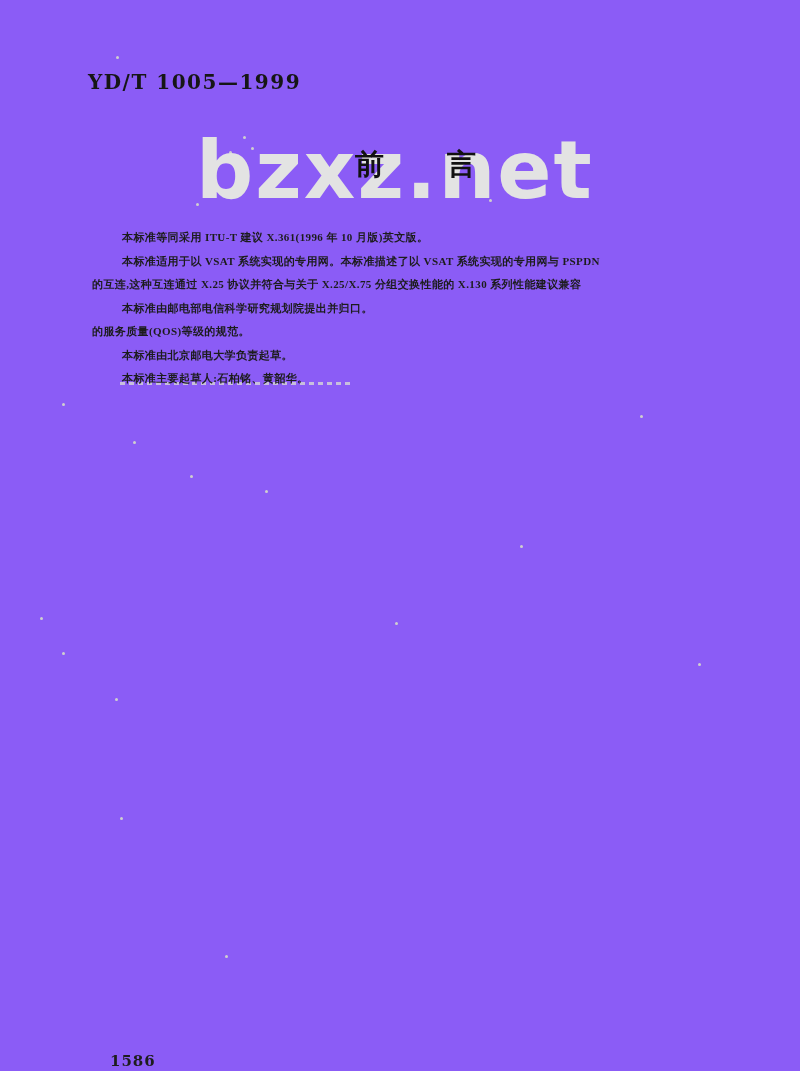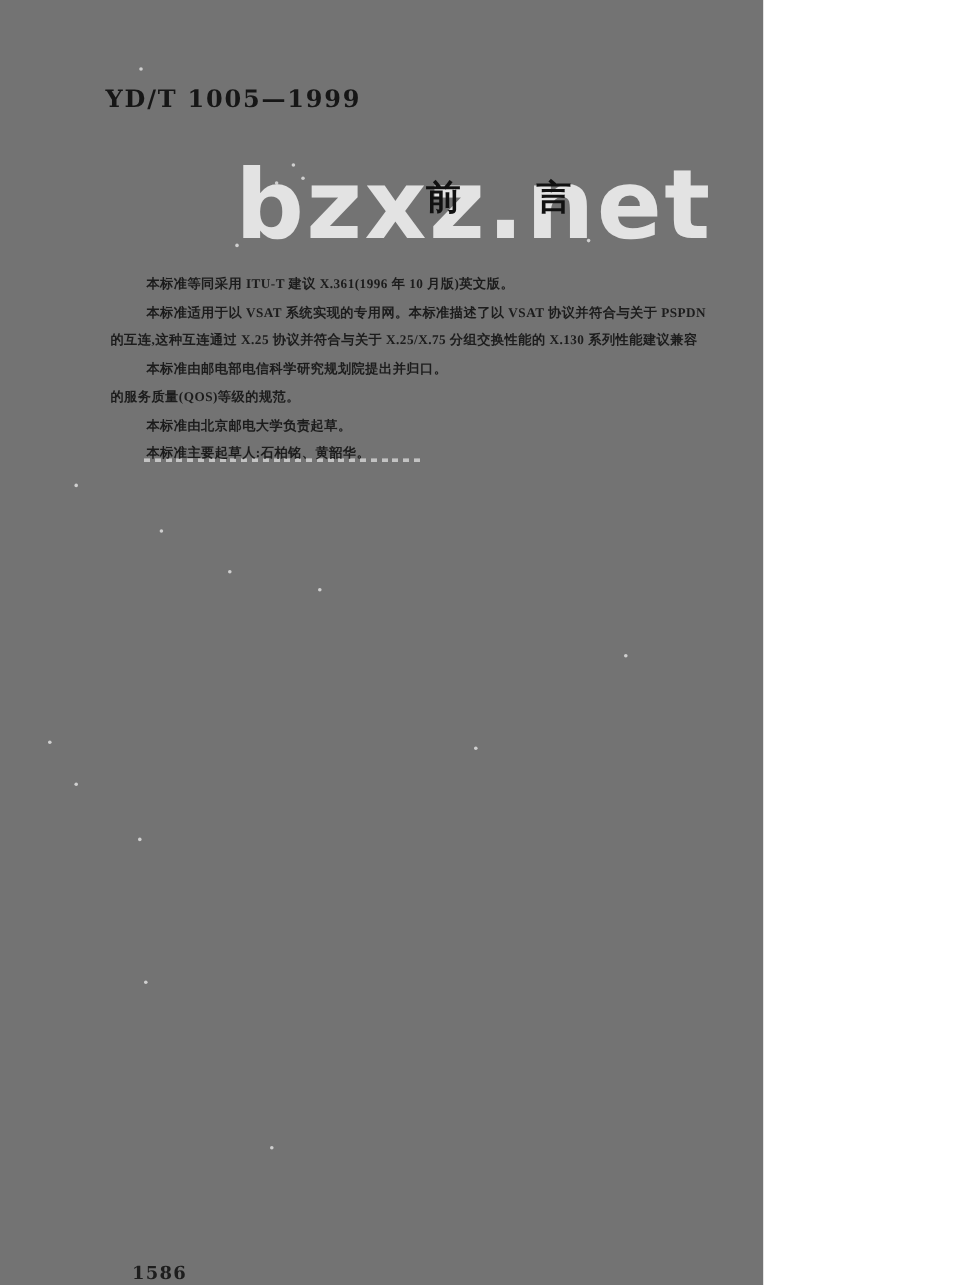--- a/index.html
+++ b/index.html
@@ -2,23 +2,23 @@
 <html><head>
 <meta charset="utf-8">
 <style>
   html, body {
     margin: 0;
     padding: 0;
     background: #ffffff;
   }
   .page {
     position: relative;
-    width: 636px;
+    width: 800px;
     height: 1071px;
-    background: #737373;
+    background: #8b5cf6;
     overflow: hidden;
     font-family: "Liberation Serif", serif;
     color: #1a1a1a;
   }
 
   
   .doc-code {
     position: absolute;
     left: 88px;
     top: 70px;
@@ -125,21 +125,21 @@
 <div class="page">
 
   <div class="doc-code">YD/T 1005—1999</div>
 
   <div class="watermark">bzxz.net</div>
 
   <h1 class="doc-title">前　言</h1>
 
   <div class="body-text">
     <div class="line indent">本标准等同采用 ITU-T 建议 X.361(1996 年 10 月版)英文版。</div>
-    <div class="line indent">本标准适用于以 VSAT 系统实现的专用网。本标准描述了以 VSAT 协议并符合与关于 PSPDN</div>
+    <div class="line indent">本标准适用于以 VSAT 系统实现的专用网。本标准描述了以 VSAT 系统实现的专用网与 PSPDN</div>
     <div class="line">的互连,这种互连通过 X.25 协议并符合与关于 X.25/X.75 分组交换性能的 X.130 系列性能建议兼容</div>
     <div class="line indent">本标准由邮电部电信科学研究规划院提出并归口。</div>
     <div class="line">的服务质量(QOS)等级的规范。</div>
     <div class="line indent">本标准由北京邮电大学负责起草。</div>
     <div class="line indent">本标准主要起草人:石柏铭、黄韶华。</div>
   </div>
 
   <div class="smudge"></div>
 
   <div class="speck" style="left:116px; top:56px;"></div>

